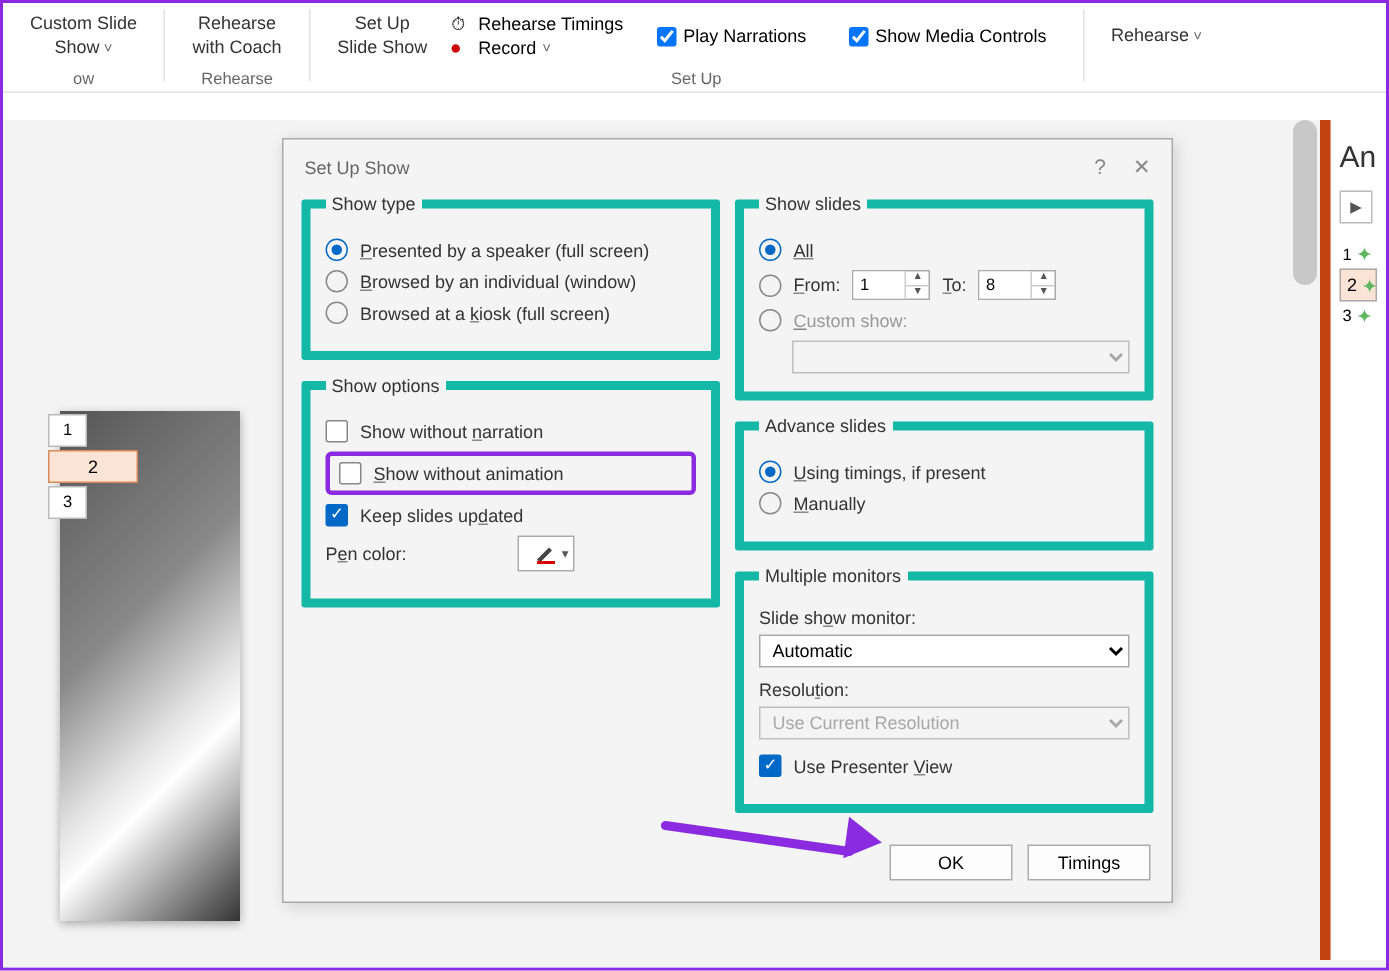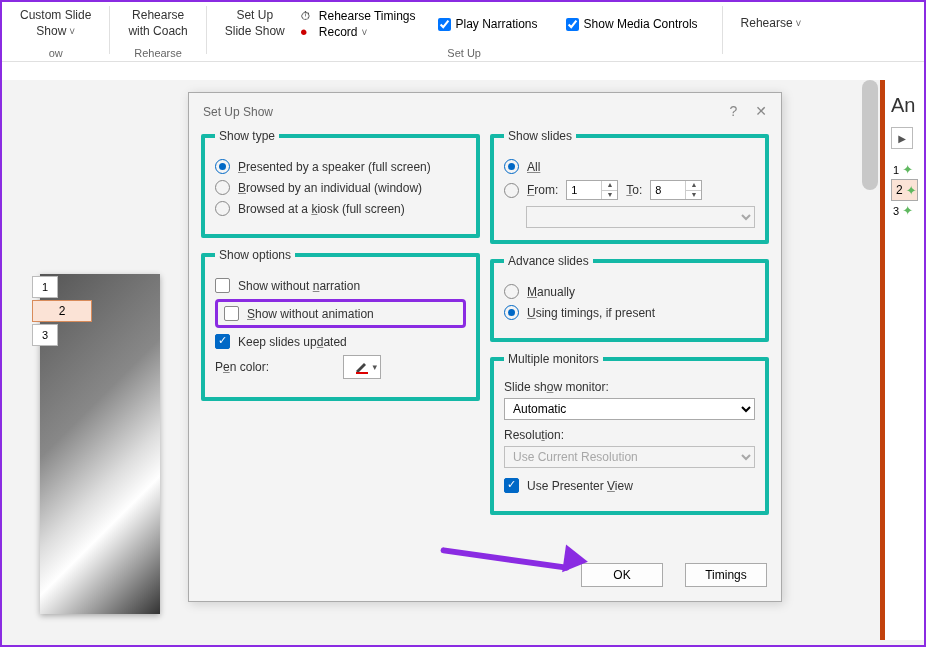--- a/index.html
+++ b/index.html
@@ -20,34 +20,34 @@
 
 
 .workspace { position: absolute; top: 78px; left: 0; right: 0; bottom: 0; background: #f3f3f3; display: flex; }
 .slide-n { width: 26px; height: 22px; border: 1px solid #bbb; margin: 2px 4px 2px 30px; display: flex; align-items: center; justify-content: center; font-size: 11px; background: #fff; }
 .slide-n.sel { background: #fbe3d6; border-color: #d88b5a; }
 .canvas { flex: 1; position: relative; }
 .slide-preview { position: absolute; left: 38px; top: 194px; width: 120px; height: 340px; background: linear-gradient(135deg,#555 0%,#888 40%,#ddd 60%,#fff 70%,#333 100%); box-shadow: 0 2px 6px rgba(0,0,0,.3); }
 
 
 .scrollbar { position: absolute; right: 46px; top: 78px; width: 16px; height: 110px; background: #c8c8c8; border-radius: 8px; }
-.right-pane { position: absolute; right: 0; top: 78px; width: 44px; height: 560px; background: #fff; border-left: 5px solid #c2410c; padding: 14px 6px; font-size: 18px; margin-left: 48px; }
+.right-pane { position: absolute; right: 0; top: 78px; width: 44px; height: 560px; background: #fff; border-left: 7px solid #c2410c; padding: 14px 6px; font-size: 18px; margin-left: 48px; }
 .right-title { font-size: 20px; color: #333; margin-bottom: 10px; }
 .play-icon { width: 22px; height: 22px; border: 1px solid #bbb; display: flex; align-items: center; justify-content: center; margin-bottom: 12px; font-size: 10px; color: #555; }
 .anim-item { display: flex; align-items: center; gap: 3px; font-size: 11px; margin: 1px 0; padding: 1px 2px; }
 .anim-item.sel { background: #fbe3d6; }
 .star { color: #5fb85f; font-size: 13px; }
 
 
 .dialog { position: absolute; left: 186px; top: 90px; width: 594px; height: 510px; background: #f4f4f4; border: 1px solid #aaa; box-shadow: 2px 2px 10px rgba(0,0,0,.15); font-size: 12px; color: #333; }
 .dlg-title { display: flex; align-items: flex-end; justify-content: space-between; padding: 10px 14px; color: #666; }
 .dlg-title-r { display: flex; gap: 18px; font-size: 14px; color: #888; }
 .dlg-body { display: flex; padding: 0 12px; gap: 10px; }
 .col { flex: 1; }
-fieldset { border: 4px solid #14b8a6; border-radius: 2px; margin-bottom: 10px; padding: 10px 10px 12px; }
+fieldset { border: 6px solid #14b8a6; border-radius: 2px; margin-bottom: 10px; padding: 10px 10px 12px; }
 legend { padding: 0 4px; color: #333; font-size: 12px; }
 .opt { display: flex; align-items: center; gap: 8px; margin: 6px 0; }
 .opt label { cursor: default; }
 .opt.dis { color: #999; }
 .radio { appearance: none; width: 15px; height: 15px; border: 1px solid #888; border-radius: 50%; position: relative; }
 .radio:checked { border-color: #0068c6; }
 .radio:checked::after { content: ""; position: absolute; inset: 3px; background: #0068c6; border-radius: 50%; }
 .cbox { appearance: none; width: 15px; height: 15px; border: 1px solid #888; border-radius: 2px; position: relative; background: #fff; }
 .cbox:checked { background: #0068c6; border-color: #0068c6; }
 .cbox:checked::after { content: "✓"; position: absolute; color: #fff; font-size: 11px; left: 2px; top: -1px; }
@@ -57,21 +57,21 @@
 .spin input { width: 34px; border: none; font-size: 11px; padding: 0 4px; }
 .spin-btns { width: 16px; display: flex; flex-direction: column; border-left: 1px solid #ccc; }
 .spin-btns span { flex: 1; font-size: 7px; text-align: center; color: #555; line-height: 8px; border-bottom: 1px solid #ccc; }
 .spin-btns span:last-child { border: none; }
 .row { display: flex; align-items: center; gap: 8px; margin: 6px 0; }
 .sel { width: 100%; height: 22px; border: 1px solid #aaa; background: #fff; font-size: 12px; padding: 0 4px; }
 .sel.dis { color: #888; background: #f4f4f4; }
 .colorbtn { width: 38px; height: 24px; border: 1px solid #aaa; background: #fff; display: inline-flex; align-items: center; justify-content: center; position: relative; }
 .colorbtn svg { width: 16px; height: 16px; }
 .colorbtn::after { content: "▾"; font-size: 9px; position: absolute; right: 3px; color: #555; }
-.dlg-ftr { position: absolute; right: 14px; bottom: 14px; display: flex; gap: 22px; }
+.dlg-ftr { position: absolute; right: 14px; bottom: 14px; display: flex; gap: 10px; }
 .btn { width: 82px; height: 24px; border: 1px solid #aaa; background: #fdfdfd; font-size: 12px; }
 
 
 .arrow { position: absolute; left: 438px; top: 554px; pointer-events: none; }
 .arrow-line { width: 130px; height: 6px; background: #8a2be2; border-radius: 3px; transform: rotate(8deg); }
 .arrow-head { position: absolute; right: -18px; top: -10px; width: 0; height: 0; border-left: 24px solid #8a2be2; border-top: 14px solid transparent; border-bottom: 14px solid transparent; transform: rotate(8deg); }
 .small-icon { width: 14px; height: 14px; display: inline-block; }
 </style>
 </head>
 <body>
@@ -227,31 +227,35 @@
             </span>
           <label><span class="u">T</span>o:</label>
           <span class="spin">
               <input value="8" style="">
               <span class="spin-btns">
                 <span>▲</span>
                 <span>▼</span>
               </span>
             </span>
         </div>
+        <div class="opt dis">
+            <input type="radio" class="radio" name="ss" disabled="" style="">
+            <label><span class="u">C</span>ustom show:</label>
+          </div>
         <select class="sel dis" disabled="" style="margin-left:22px;width:calc(100% - 22px)"></select>
       </fieldset>
       <fieldset>
         <legend>Advance slides</legend>
+        <div class="opt">
+            <input type="radio" class="radio" name="adv" checked="" style="">
+            <label><span class="u">U</span>sing timings, if present</label>
+          </div>
         <div class="opt">
             <input type="radio" class="radio" name="adv" style="">
             <label><span class="u">M</span>anually</label>
-          </div>
-        <div class="opt">
-            <input type="radio" class="radio" name="adv" checked="" style="">
-            <label><span class="u">U</span>sing timings, if present</label>
           </div>
       </fieldset>
       <fieldset>
         <legend>Multiple monitors</legend>
         <div style="margin:4px 0">Slide sh<span class="u">o</span>w monitor:</div>
         <select class="sel"><option>Automatic</option></select>
         <div class="dis" style="margin:8px 0 4px">Resolu<span class="u">t</span>ion:</div>
         <select class="sel dis" disabled=""><option>Use Current Resolution</option></select>
         <div class="opt" style="margin-top:10px">
             <input type="checkbox" class="cbox" checked="" style="">

